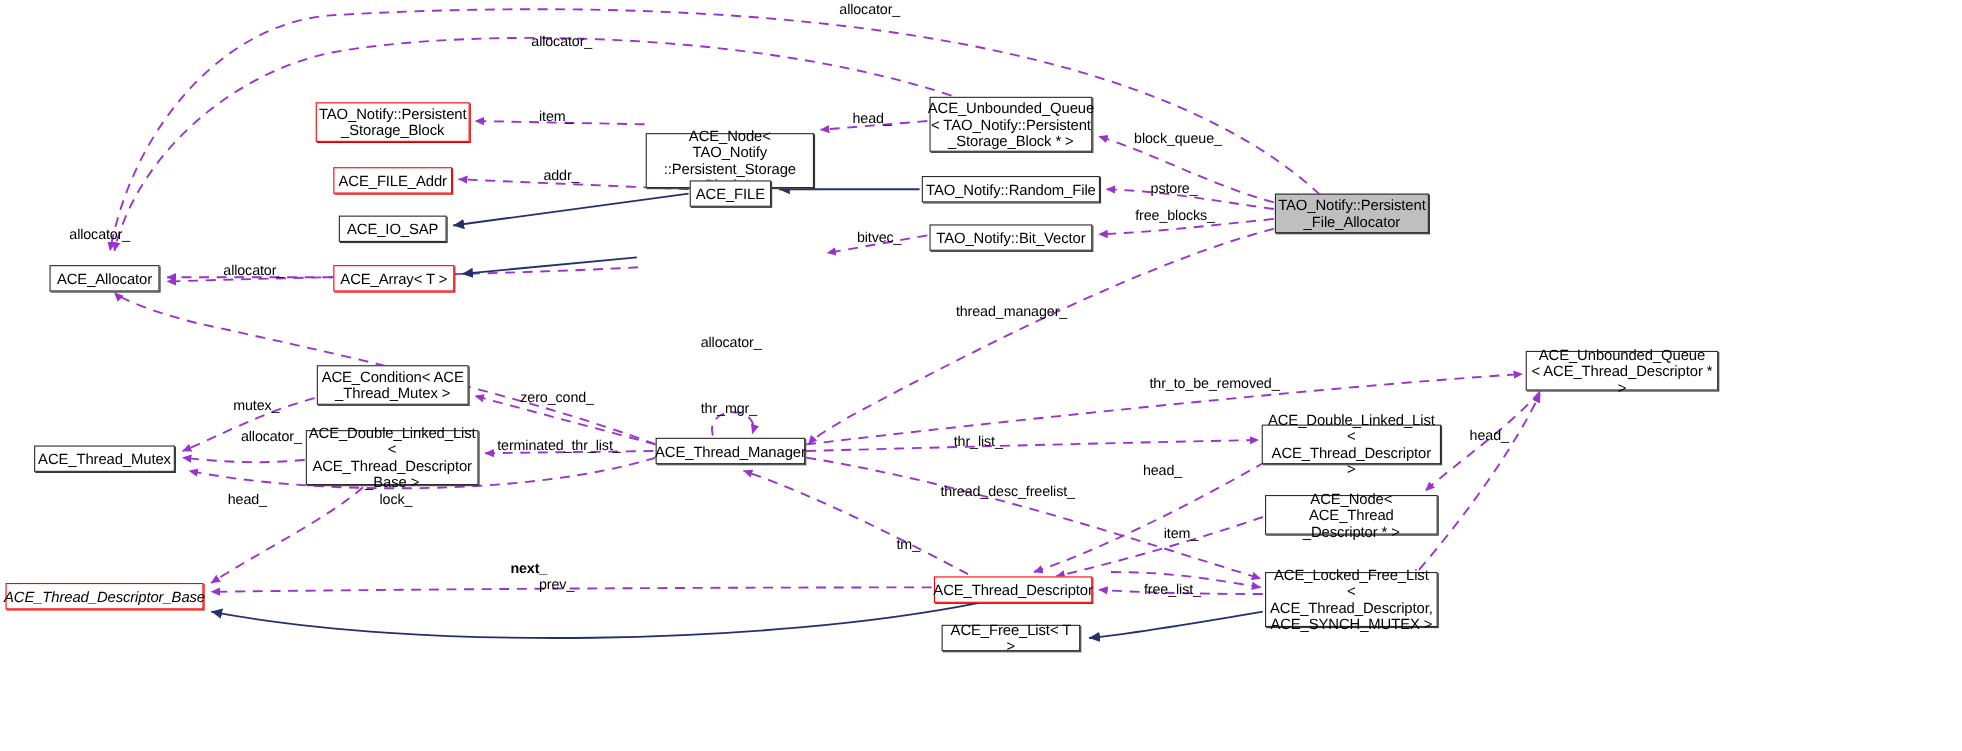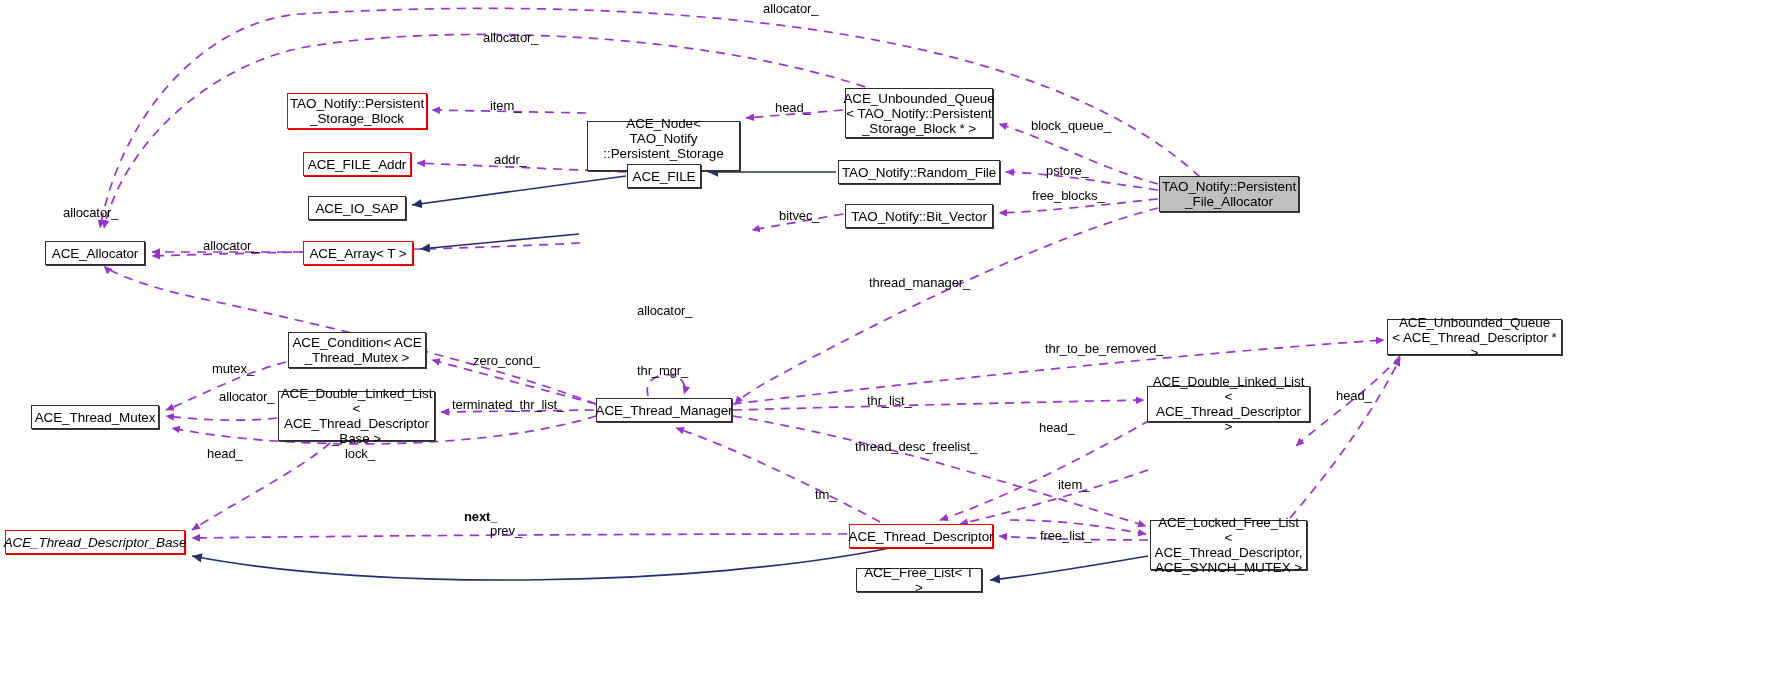--- a/index.html
+++ b/index.html
@@ -176,20 +176,22 @@
 _Thread_Mutex &gt;</div>
   <div class="node" style="left:278px; top:391px; width:157px; height:50px;">ACE_Double_Linked_List
 &lt; ACE_Thread_Descriptor
 _Base &gt;</div>
   <div class="node" style="left:31px; top:405px; width:128px; height:24px;">ACE_Thread_Mutex</div>
   <div class="node" style="left:596px; top:398px; width:136px; height:24px;">ACE_Thread_Manager</div>
   <div class="node" style="left:1387px; top:319px; width:175px; height:36px;">ACE_Unbounded_Queue
 &lt; ACE_Thread_Descriptor * &gt;</div>
   <div class="node" style="left:1147px; top:386px; width:163px; height:36px;">ACE_Double_Linked_List
 &lt; ACE_Thread_Descriptor &gt;</div>
+  <div class="node" style="left:1150px; top:450px; width:157px; height:36px;">ACE_Node&lt; ACE_Thread
+_Descriptor * &gt;</div>
   <div class="node red" style="left:5px; top:530px; width:180px; height:24px;font-style:italic;">ACE_Thread_Descriptor_Base</div>
   <div class="node red" style="left:849px; top:524px; width:144px; height:24px;">ACE_Thread_Descriptor</div>
   <div class="node" style="left:1150px; top:520px; width:157px; height:50px;">ACE_Locked_Free_List
 &lt; ACE_Thread_Descriptor,
 ACE_SYNCH_MUTEX &gt;</div>
   <div class="node" style="left:856px; top:568px; width:126px; height:24px;">ACE_Free_List&lt; T &gt;</div>
 
   <div class="edge-label" style="left:763px; top:2px;">allocator_</div>
   <div class="edge-label" style="left:483px; top:31px;">allocator_</div>
   <div class="edge-label" style="left:490px; top:99px;">item_</div>

